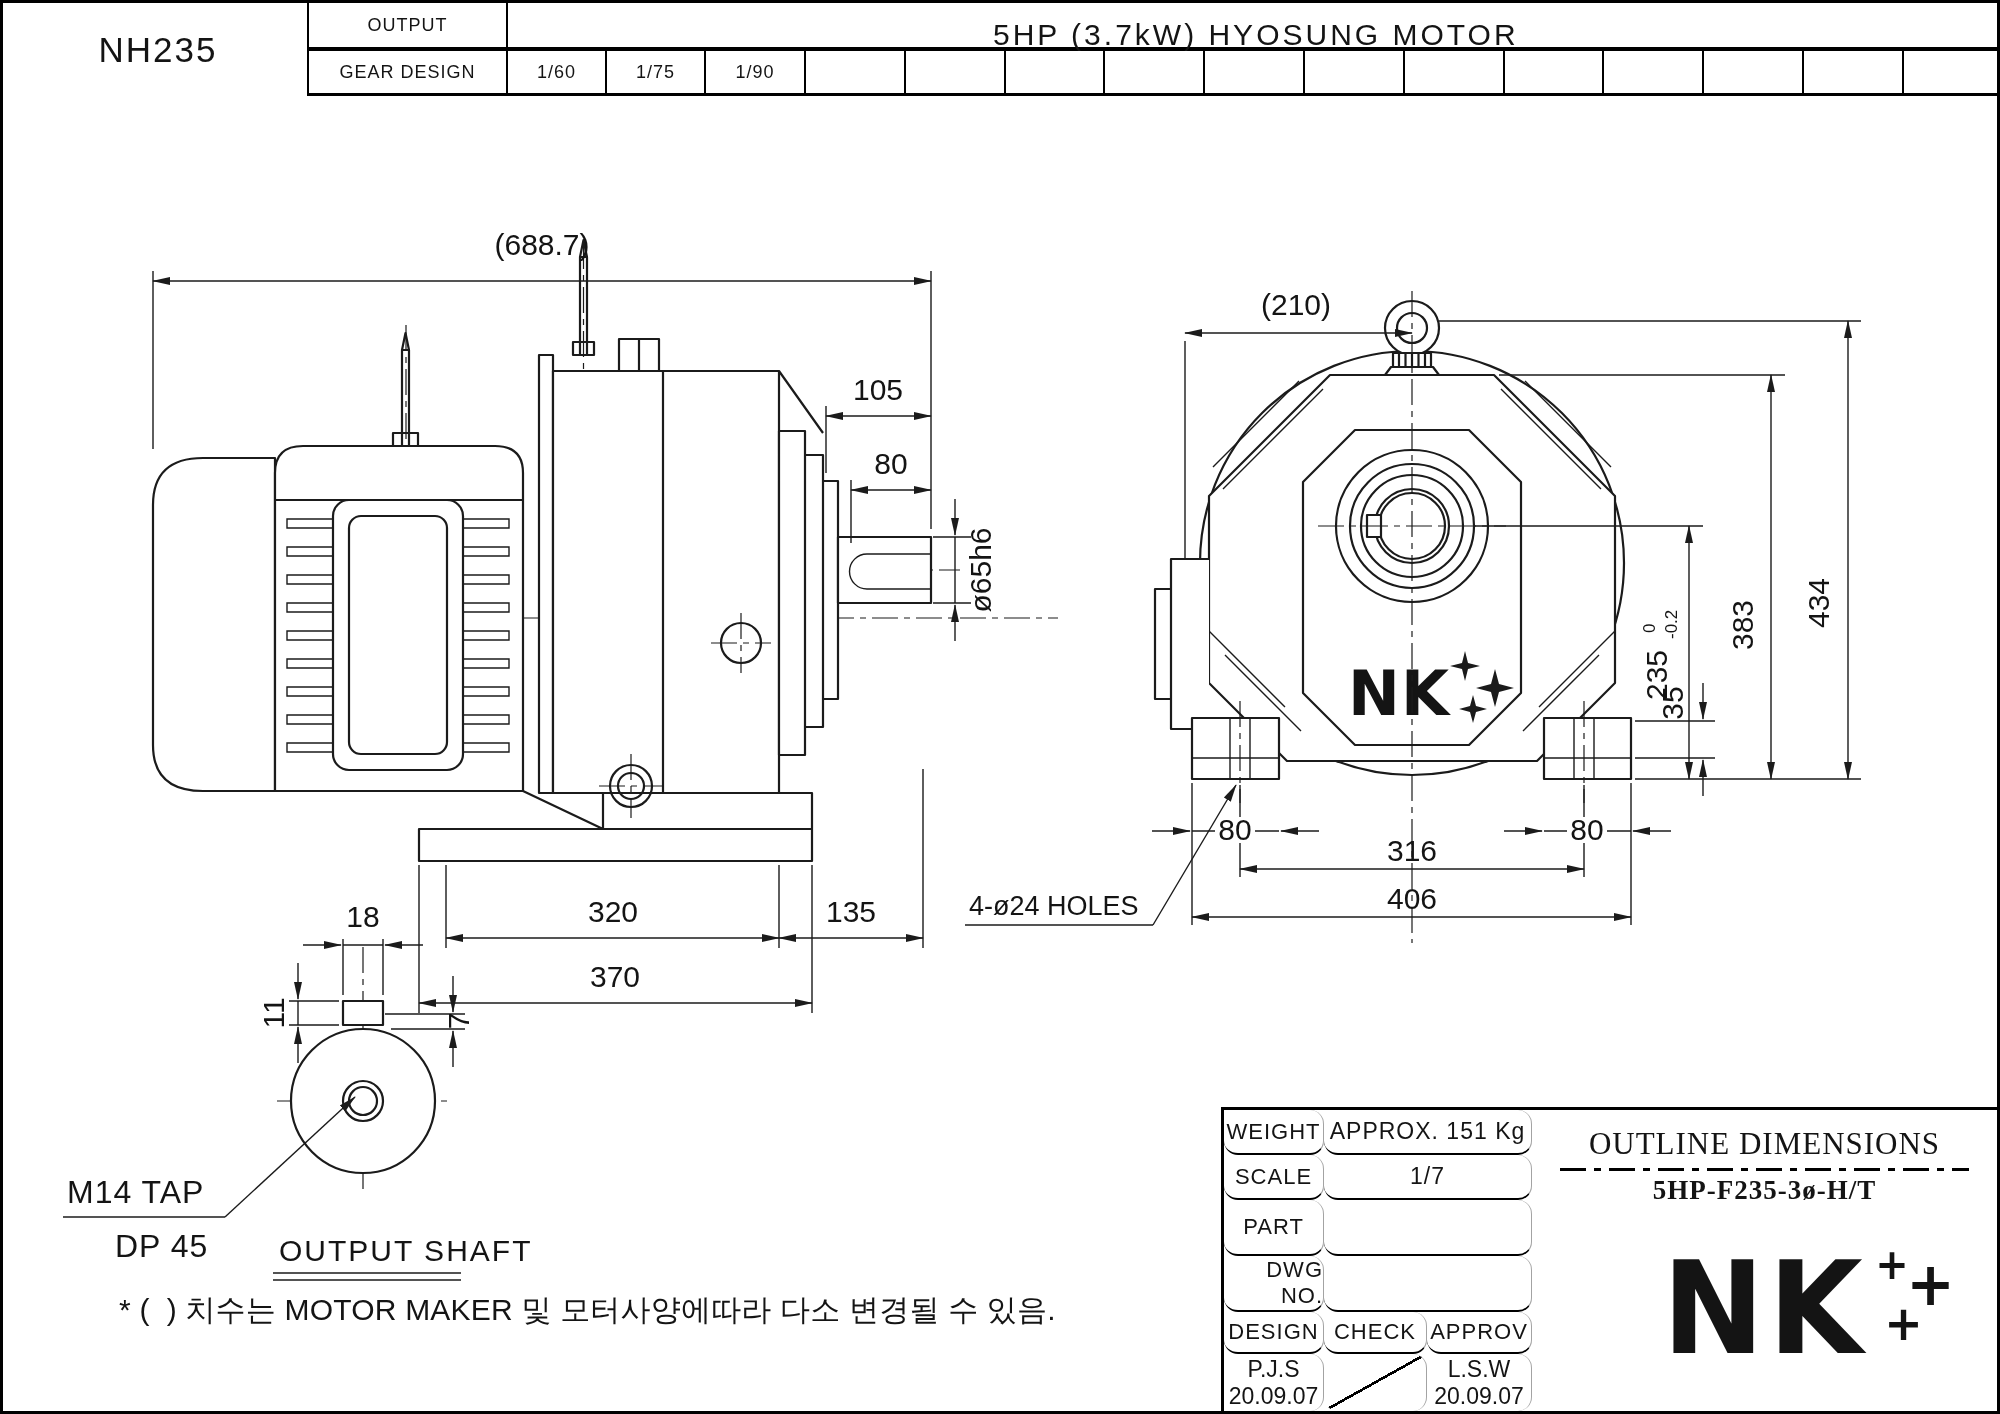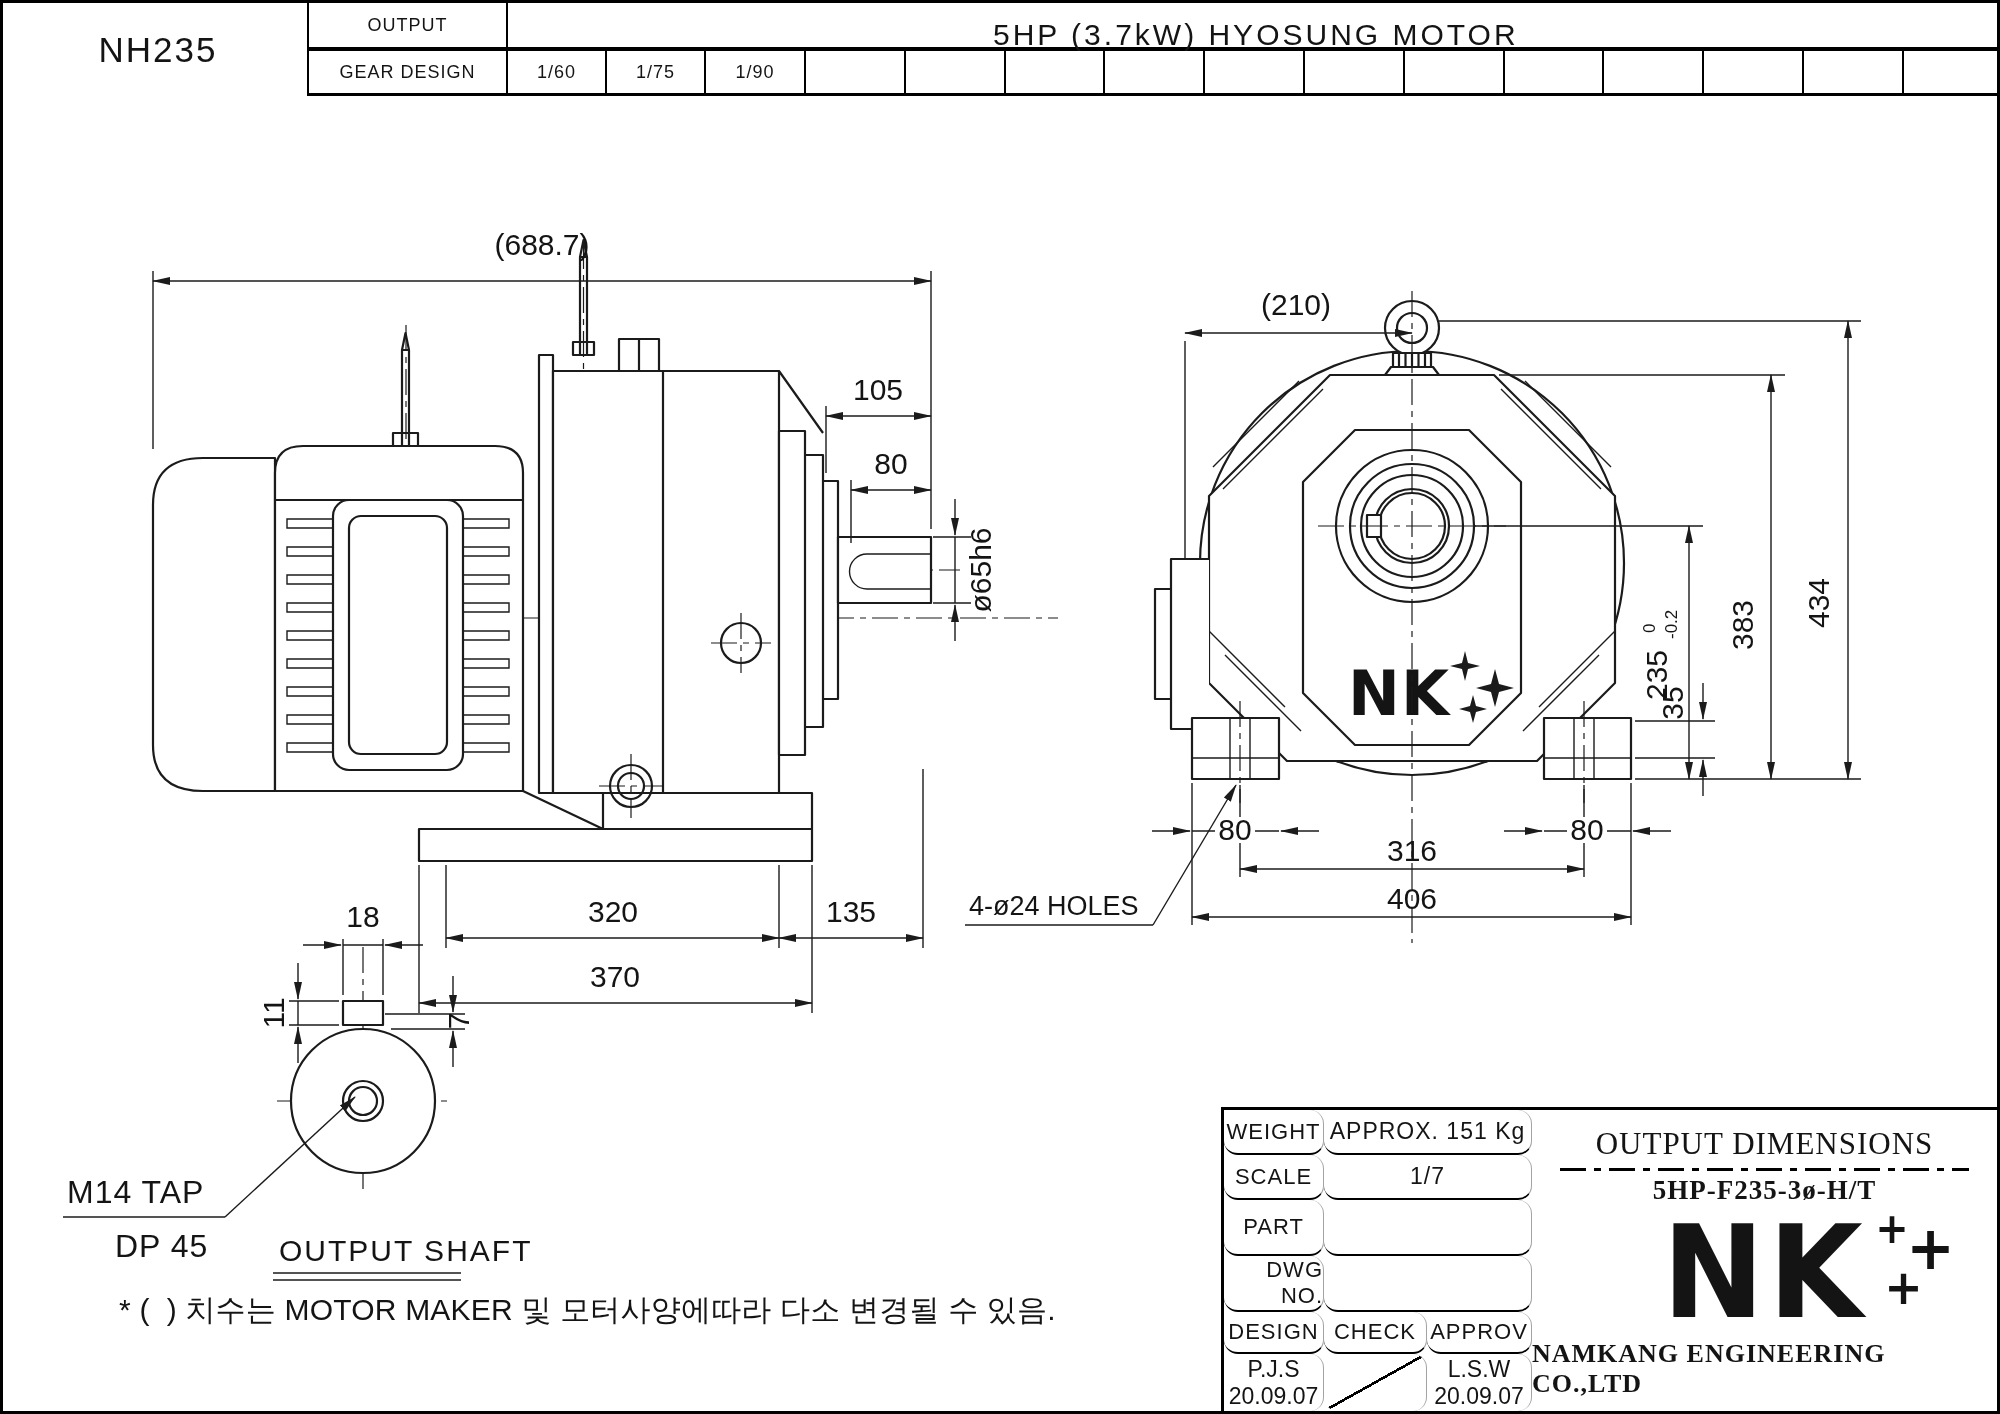--- a/index.html
+++ b/index.html
@@ -282,31 +282,30 @@
   <div class="notes">
     <div>* (  ) 치수는 MOTOR MAKER 및 모터사양에따라 다소 변경될 수 있음.</div>
     
     
   </div>
 
   <div class="tb">
     <div class="cell lab">WEIGHT</div>
     <div class="cell val">APPROX. 151 Kg</div>
     <div class="panel">
-      <div class="doc-title">OUTPUT DIMENSIONS</div>
+      <div class="doc-title">OUTLINE DIMENSIONS</div>
       <div class="rule"></div>
       <div class="doc-sub">5HP-F235-3ø-H/T</div>
       <div class="logo-wrap">
         <div class="nk">NK
           <span class="spark s1">+</span>
           <span class="spark s2">+</span>
           <span class="spark s3">+</span>
         </div>
       </div>
-      <div class="company">NAMKANG ENGINEERING CO.,LTD</div>
     </div>
     <div class="cell lab">SCALE</div>
     <div class="cell val">1/7</div>
     <div class="cell lab">PART</div>
     <div class="cell val"></div>
     <div class="cell lab">DWG NO.</div>
     <div class="cell val"></div>
     <div class="cell lab">DESIGN</div>
     <div class="cell lab">CHECK</div>
     <div class="cell lab">APPROV</div>

